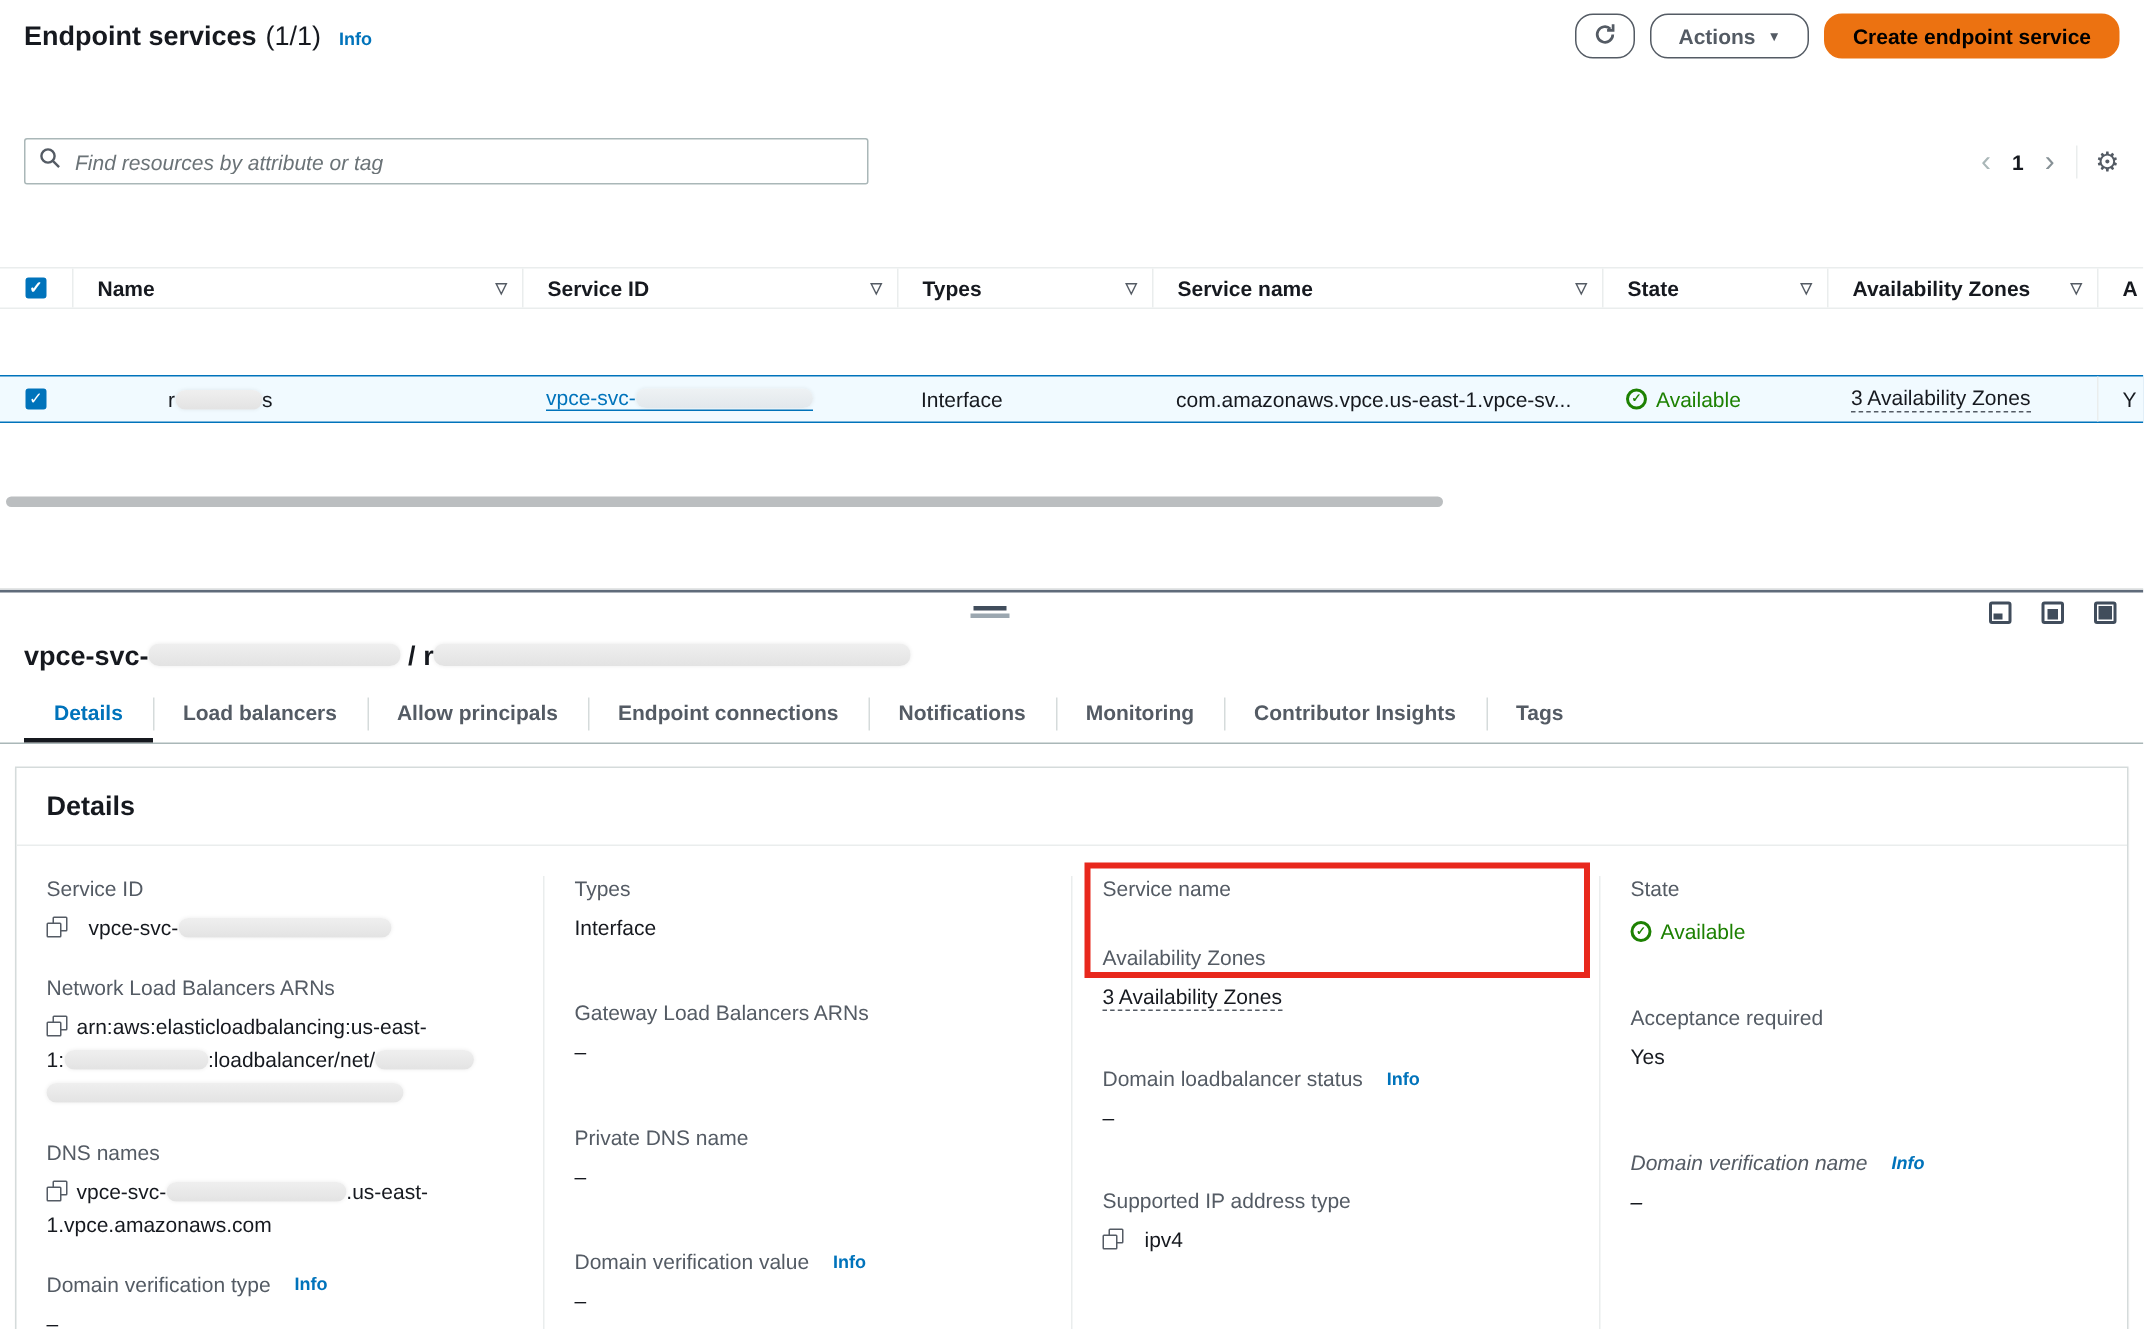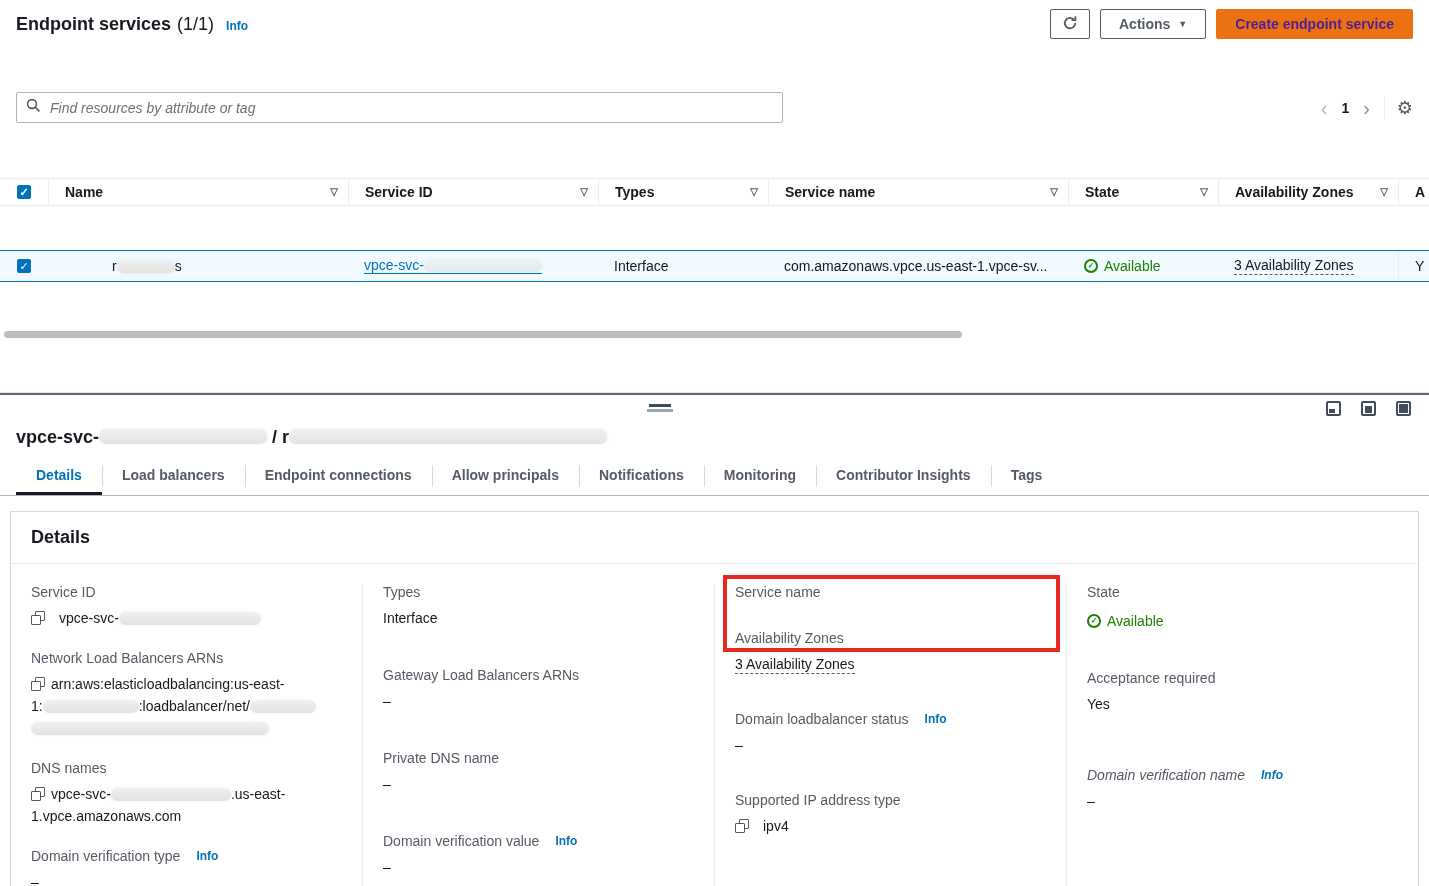--- a/index.html
+++ b/index.html
@@ -7,27 +7,27 @@
   .page { position:relative; width:1429px; height:886px; background:#fff; overflow:hidden; }
 
   
   .top-section { height:393px; display:flex; flex-direction:column;gap:45px; }
   .header-row { display:flex; justify-content:space-between; align-items:center; padding:9px 16px 4px; }
   .title-area { display:flex; align-items:baseline; gap:6px; }
   .page-title { font-size:18px; font-weight:700; margin:0; }
   .title-count { font-size:18px; font-weight:400; color:#16191f; }
   .info-link { color:#0073bb; font-size:12px; font-weight:700; margin-left:6px; cursor:pointer; }
   .header-actions { display:flex; gap:10px; align-items:center; }
-  .btn { height:30px; border:1px solid #545b64; background:#fff; border-radius:2px; font-weight:700; color:#545b64; font-size:14px; display:inline-flex; align-items:center; gap:8px; padding:0 18px; cursor:pointer; font-family:inherit; }
+  .btn { height:30px; border:1px solid #545b64; background:#fff; border-radius:12px; font-weight:700; color:#545b64; font-size:14px; display:inline-flex; align-items:center; gap:8px; padding:0 18px; cursor:pointer; font-family:inherit; }
   .btn-icon-only { width:40px; justify-content:center; padding:0; }
-  .btn-primary { background:#ec7211; border-color:#ec7211; color:#4c1d95; }
+  .btn-primary { background:#ec7211; border-color:#ec7211; color:#000000; }
   .caret-down { font-size:9px; color:#545b64; }
 
   .search-row { display:flex; justify-content:space-between; align-items:center; padding:4px 16px 10px; }
-  .search-box { display:flex; align-items:center; width:767px; height:31px; border:1px solid #aab7b8; border-radius:2px; padding:0 9px; gap:7px; background:#fff; }
+  .search-box { display:flex; align-items:center; width:563px; height:31px; border:1px solid #aab7b8; border-radius:2px; padding:0 9px; gap:7px; background:#fff; }
   .search-box input { border:none; outline:none; flex:1; font-size:14px; font-family:inherit; color:#16191f; }
   .search-box input::placeholder { color:#6b7377; font-style:italic; }
   .pagination { display:flex; align-items:center; gap:12px; }
   .chev { font-size:20px; color:#aab7b8; line-height:1; cursor:pointer; background:none; border:none; padding:0 2px; font-family:inherit; }
   .chev.enabled { color:#879196; }
   .page-num { font-size:14px; font-weight:700; color:#16191f; }
   .pag-divider { width:1px; height:22px; background:#eaeded; }
   .gear-btn { background:none; border:none; font-size:18px; color:#545b64; cursor:pointer; padding:0; line-height:1; }
 
   .thead { display:flex; align-items:stretch; height:29px; border-top:1px solid #eaeded; border-bottom:1px solid #eaeded; font-weight:700; font-size:14px; }
@@ -225,22 +225,22 @@
 
     <div class="panel-title">
       <span>vpce-svc-</span><span class="redact" style="width:168px;height:15px;vertical-align:-1px;"></span>
       <span> </span><span>/</span><span> </span>
       <span>r</span><span class="redact" style="width:318px;height:15px;vertical-align:-1px;"></span>
     </div>
 
     <div class="tabs">
       <button class="tab active">Details</button>
       <button class="tab">Load balancers</button>
+      <button class="tab">Allow principals</button>
       <button class="tab">Endpoint connections</button>
-      <button class="tab">Allow principals</button>
       <button class="tab">Notifications</button>
       <button class="tab">Monitoring</button>
       <button class="tab">Contributor Insights</button>
       <button class="tab">Tags</button>
     </div>
 
     <div class="card">
       <div class="card-header">Details</div>
       <div class="card-body">
 

